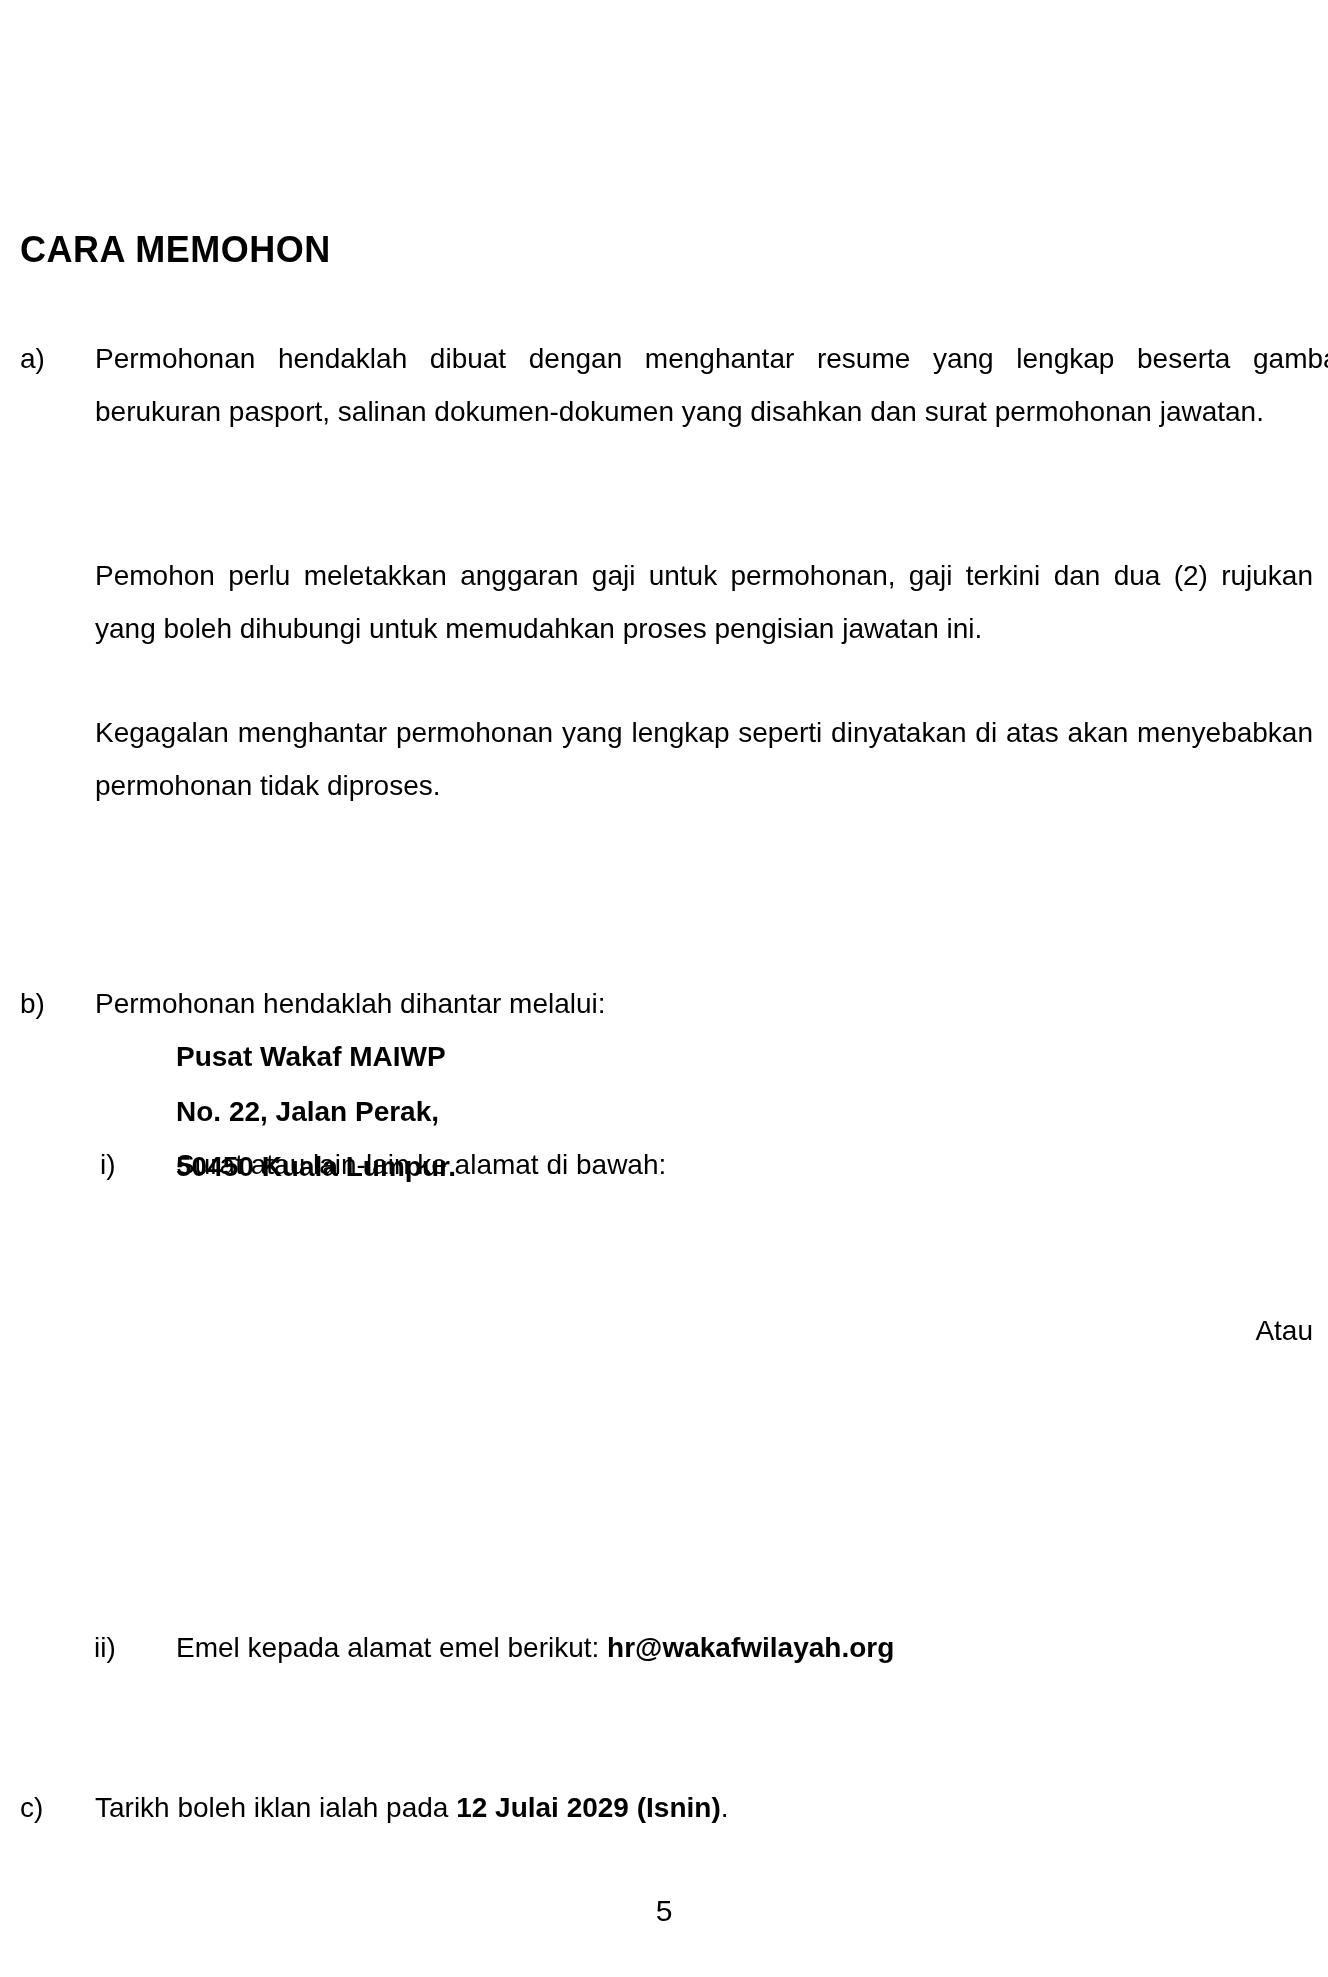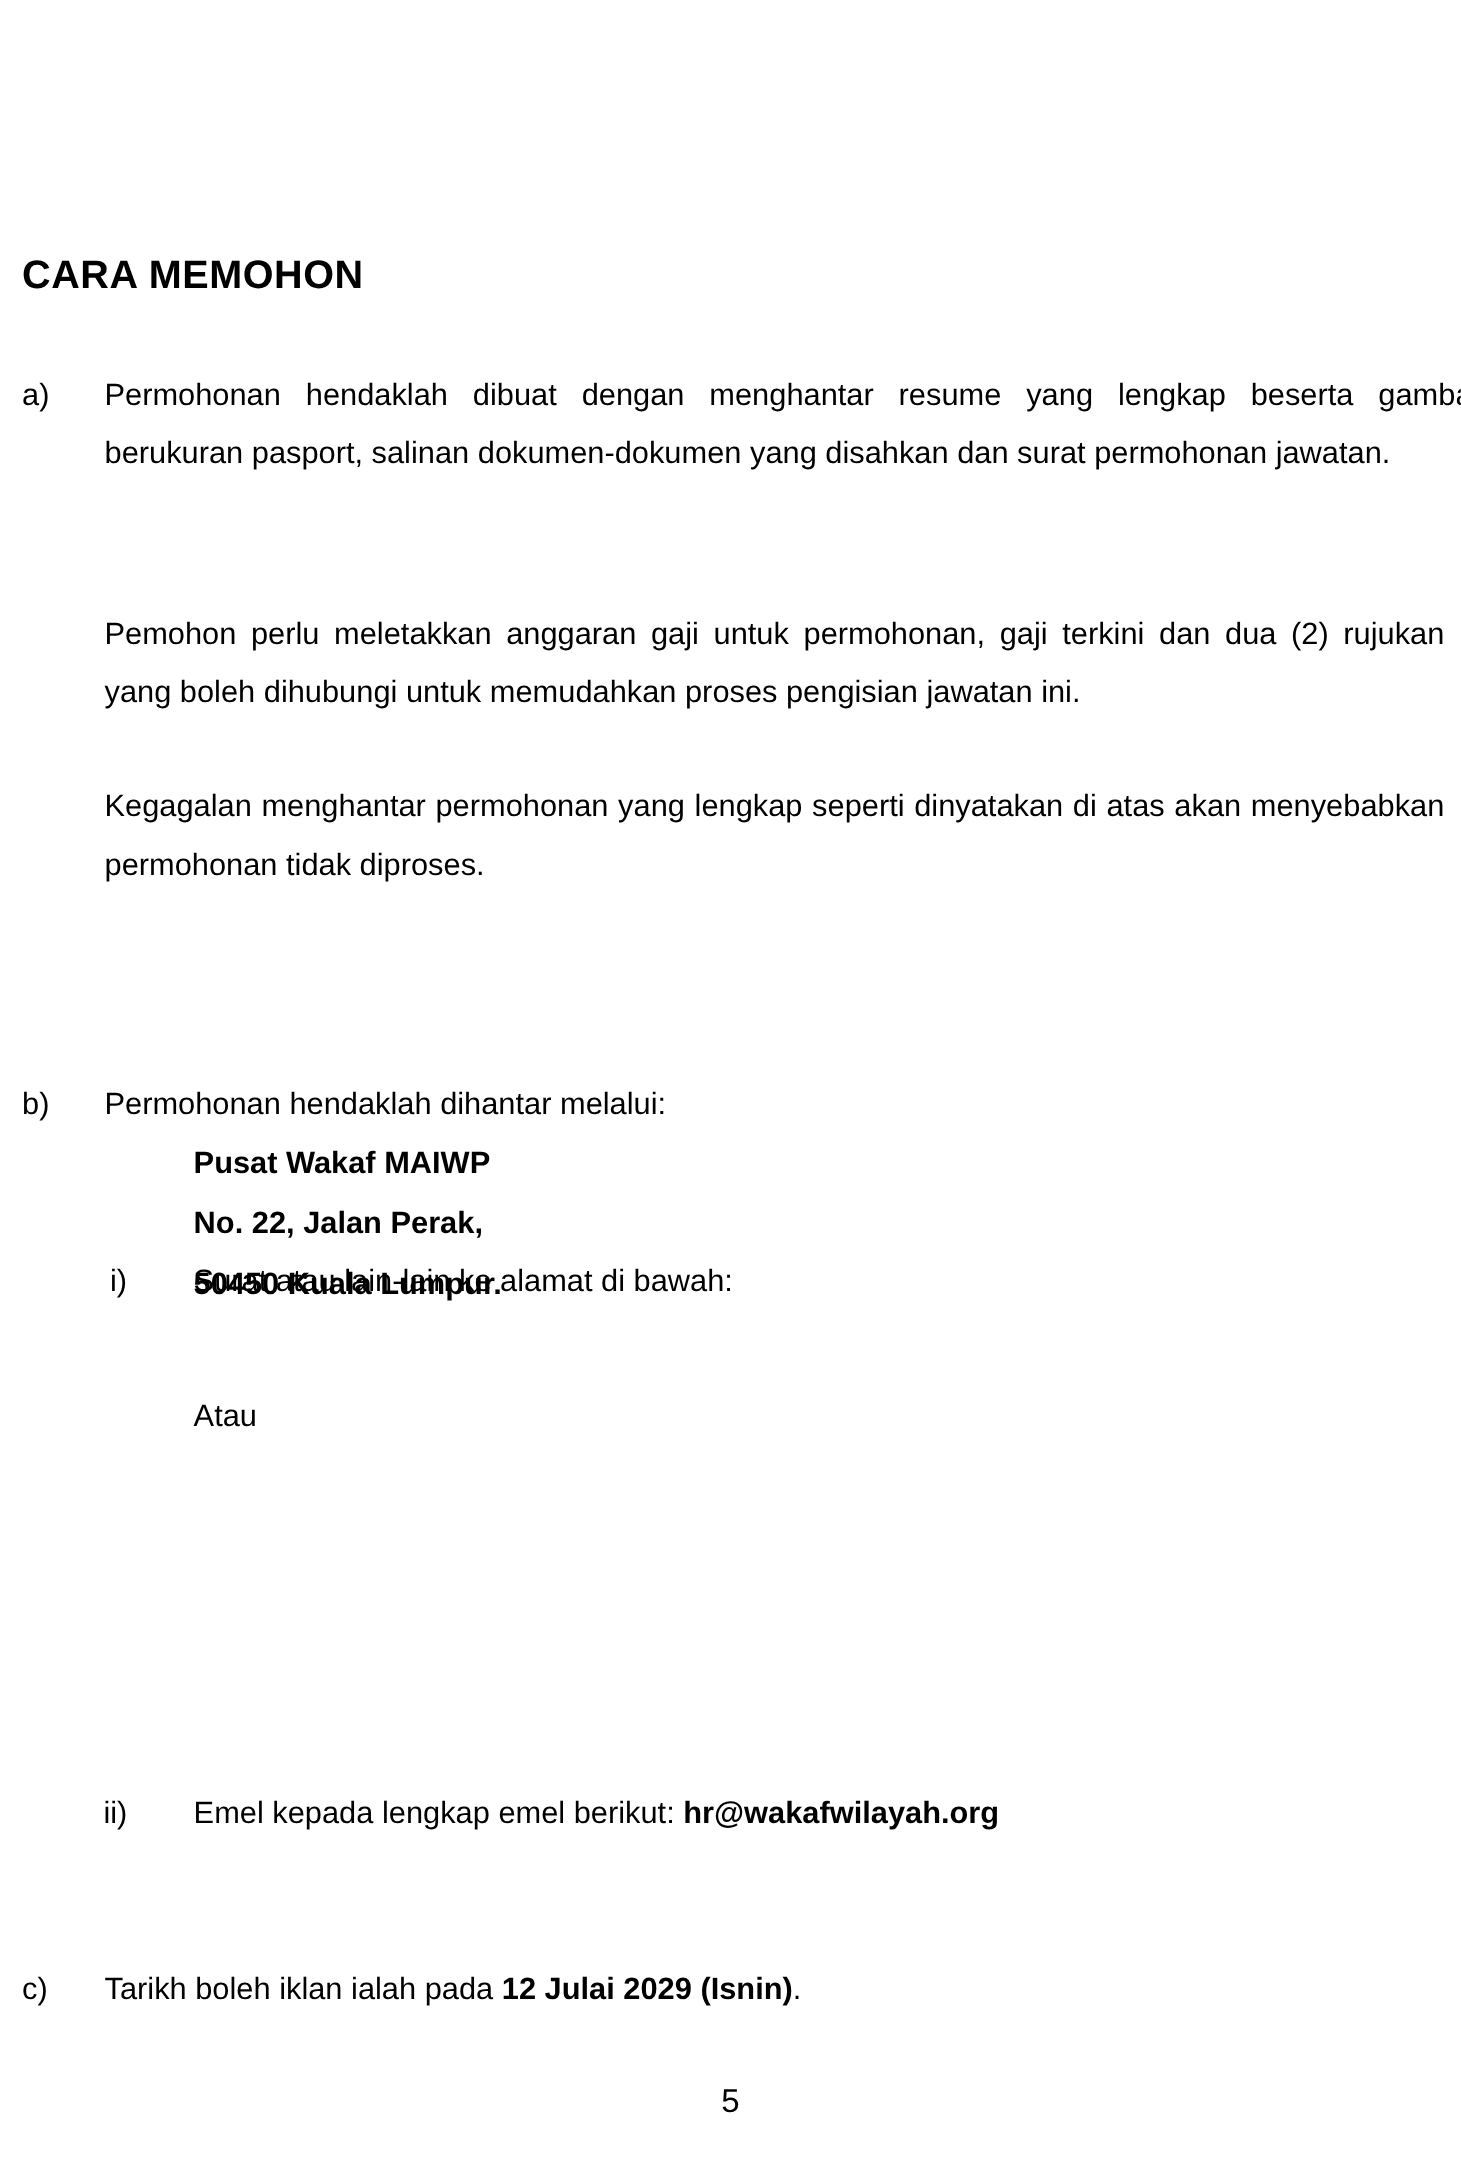--- a/index.html
+++ b/index.html
@@ -103,28 +103,28 @@
   </div>
 
   <div class="block" style="top:1029px;">
     <div class="indent-2 address">
       <div>Pusat Wakaf MAIWP</div>
       <div>No. 22, Jalan Perak,</div>
       <div>50450 Kuala Lumpur.</div>
     </div>
   </div>
 
-  <div class="block" style="top:1260px;">
+  <div class="block" style="top:1304px;text-align:right;">
     <div class="indent-2">Atau</div>
   </div>
 
   <div class="block with-marker" style="top:1409px;">
     <span class="marker sub2">ii)</span>
     <div class="indent-2">
-      <span>Emel kepada lengkap emel berikut: </span><span class="bold">hr@wakafwilayah.org</span>
+      <span>Emel kepada alamat emel berikut: </span><span class="bold">hr@wakafwilayah.org</span>
     </div>
   </div>
 
   <div class="block with-marker" style="top:1516px;">
     <span class="marker">c)</span>
     <div class="indent-1">
       <span>Tarikh boleh iklan ialah pada </span><span class="bold">12 Julai 2029 (Isnin)</span><span>.</span>
     </div>
   </div>
 

